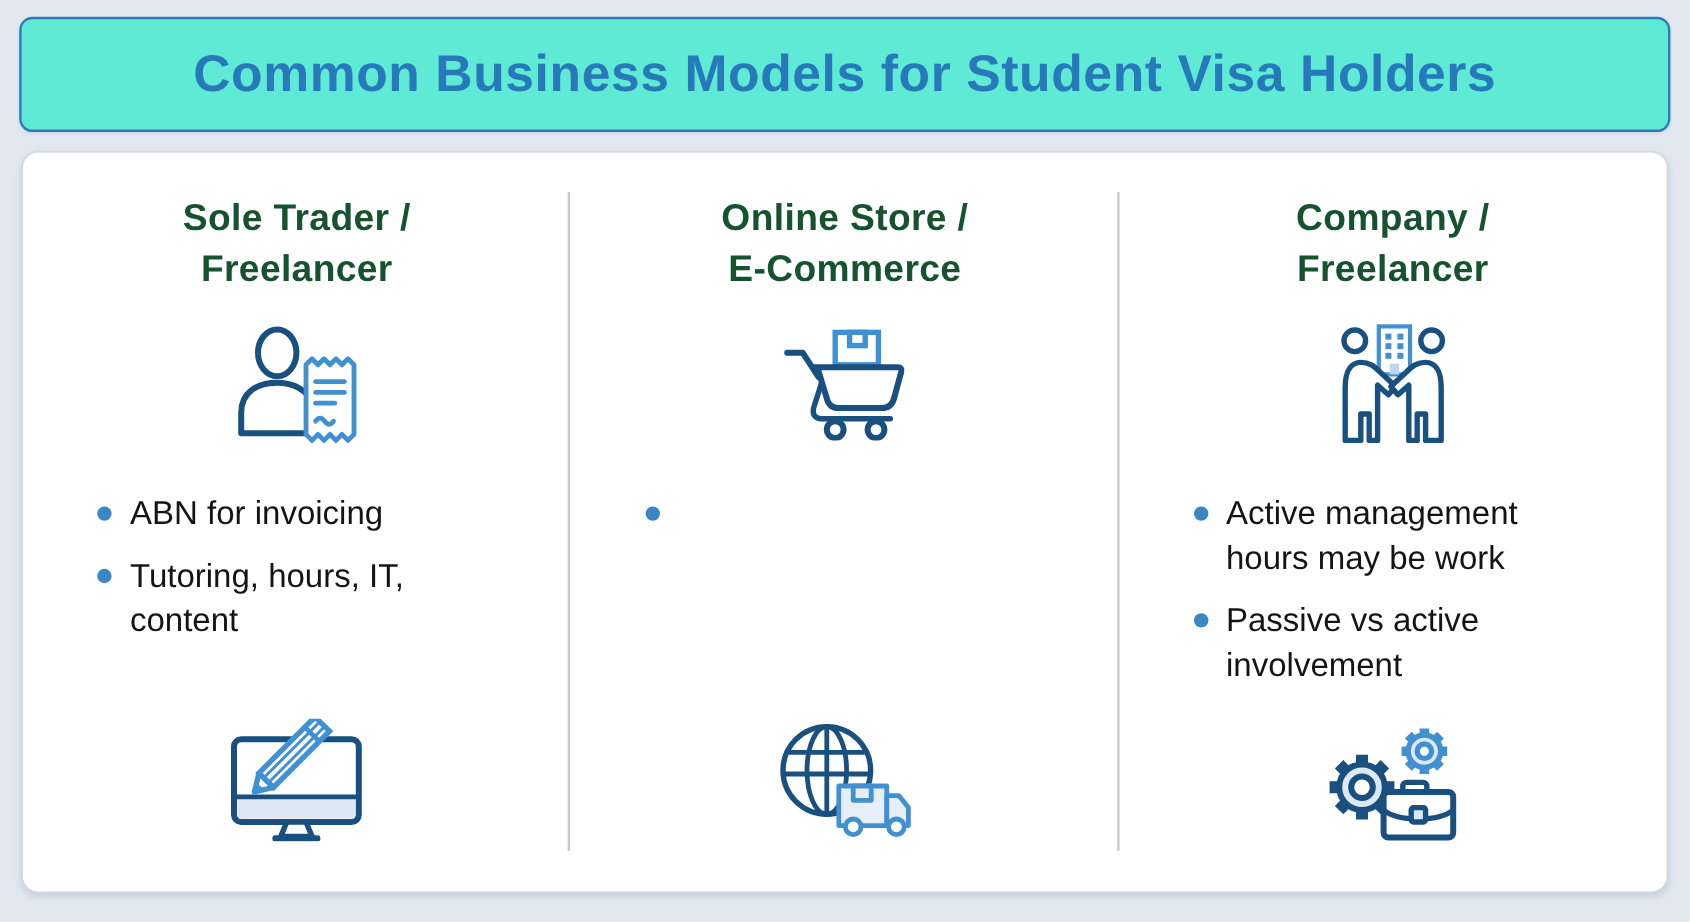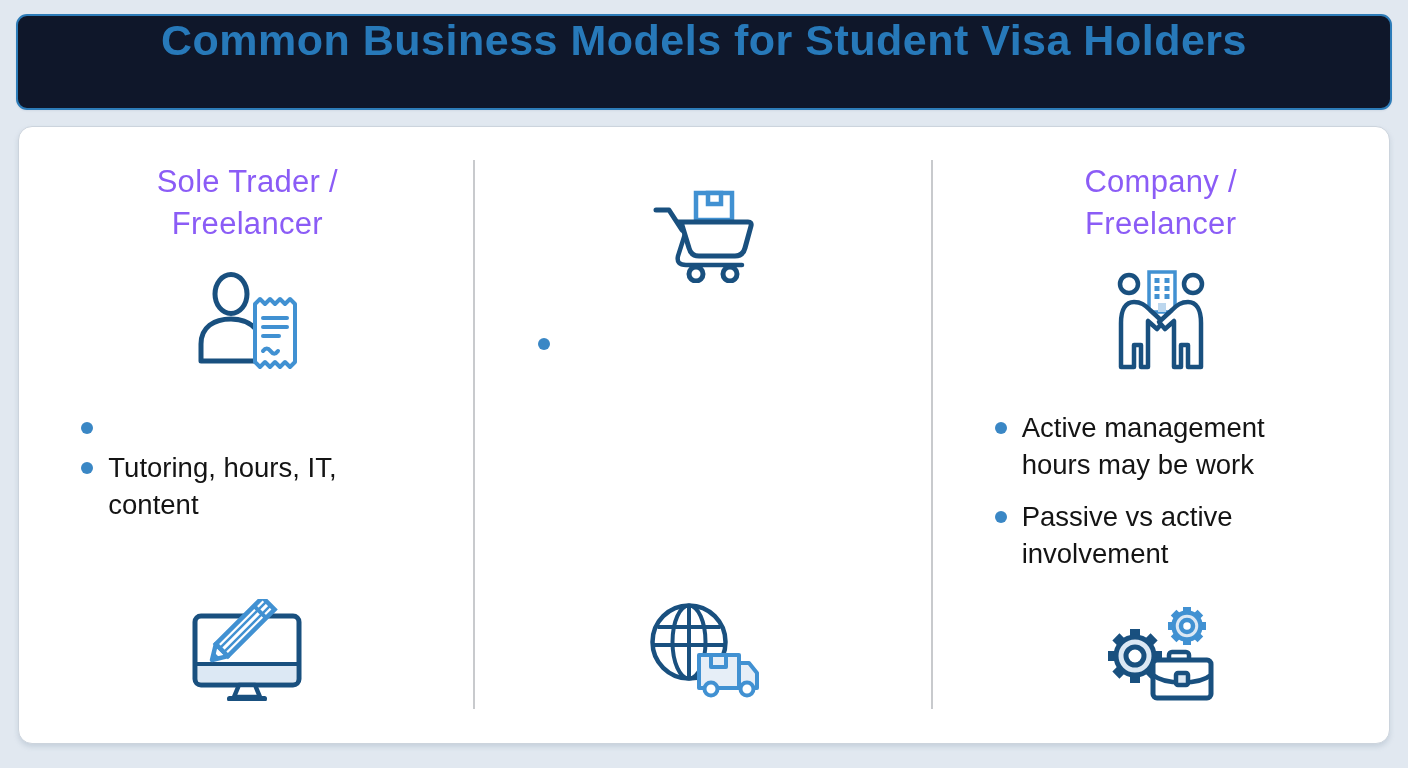--- a/index.html
+++ b/index.html
@@ -7,24 +7,24 @@
   body {
     position: relative;
     background: #e1e8f0;
     font-family: "Liberation Sans", sans-serif;
     overflow: hidden;
   }
   .title-box {
     position: absolute;
     left: 16px; top: 14px;
     width: 1376px; height: 96px;
-    background: #0f172a;
+    background: #5eead4;
     border: 2.5px solid #2d7cb8;
     border-radius: 11px;
-    display: flex; align-items: flex-start; justify-content: center;
+    display: flex; align-items: center; justify-content: center;
     box-shadow: 0 1px 2px rgba(40,70,110,.08);
   }
   .title-box h1 {
     font-size: 43px;
     font-weight: bold;
     color: #2779b9;
     letter-spacing: .5px;
     white-space: nowrap;
   }
   .card {
@@ -49,22 +49,22 @@
     flex: 1 1 0;
     display: flex;
     flex-direction: column;
     align-items: center;
     padding-top: 34px;
     min-width: 0;
   }
   .col h2 {
     font-size: 31px;
     line-height: 42px;
-    font-weight: normal;
-    color: #8b5cf6;
+    font-weight: bold;
+    color: #14532d;
     text-align: center;
     letter-spacing: .3px;
     white-space: pre-line;
   }
   .top-icon {
     margin-top: 24px;
     height: 102px;
     display: flex; align-items: center; justify-content: center;
   }
   .bullets {
@@ -118,20 +118,21 @@
           <path d="M72 48 H96"></path>
           <path d="M72 57 H96"></path>
           <path d="M72 66 H88"></path>
           <path d="M72 81 c2.5 -3.5 5 -3.5 7.5 0 c2.5 3.5 5 3.5 7.5 0"></path>
         </g>
       </svg>
     </div>
     <ul class="bullets">
       <li>
         <span class="dot"></span>
+        <span class="btext">ABN for invoicing</span>
       </li>
       <li>
         <span class="dot"></span>
         <span class="btext">Tutoring, hours, IT,
 content</span>
       </li>
     </ul>
     <div class="bottom-icon">
       <svg width="112" height="102" viewBox="0 0 112 102" aria-hidden="true">
         <rect x="4" y="17" width="104" height="69" rx="6" fill="#fff" stroke="#19507f" stroke-width="5"></rect>
@@ -144,20 +145,22 @@
           <polygon points="1,0 7,-3.6 7,3.6" fill="#4191d2"></polygon>
           <rect x="14" y="-8.5" width="66" height="17" fill="#fff" stroke="#4191d2" stroke-width="4.5"></rect>
           <path d="M14 -2.8 H80 M14 2.8 H80" stroke="#4191d2" stroke-width="2.5" fill="none"></path>
           <path d="M68 -8.5 V8.5" stroke="#4191d2" stroke-width="4" fill="none"></path>
         </g>
       </svg>
     </div>
   </section>
 
   <section class="col">
+    <h2>Online Store /
+E-Commerce</h2>
     <div class="top-icon">
       <svg width="104" height="94" viewBox="0 0 104 94" aria-hidden="true">
         <path d="M4 21 H17 L30 41" fill="none" stroke="#19507f" stroke-width="5" stroke-linecap="round" stroke-linejoin="round"></path>
         <rect x="44" y="4" width="36" height="27" fill="#fff" stroke="#4191d2" stroke-width="4.5"></rect>
         <rect x="56" y="4" width="13" height="11" fill="#fff" stroke="#4191d2" stroke-width="4.5"></rect>
         <path d="M33 45 L26 67 Q24 76 34 76 H90" fill="none" stroke="#19507f" stroke-width="4.5" stroke-linecap="round"></path>
         <path d="M26 33 H96 Q100 33 99 37 L93 59 Q91 67 83 67 H47 Q39 67 37 59 L29.5 34.5" fill="#fff" stroke="#19507f" stroke-width="5" stroke-linejoin="round" stroke-linecap="round"></path>
         <circle cx="44" cy="85" r="7" fill="#fff" stroke="#19507f" stroke-width="5"></circle>
         <circle cx="78" cy="85" r="7" fill="#fff" stroke="#19507f" stroke-width="5"></circle>
       </svg>

